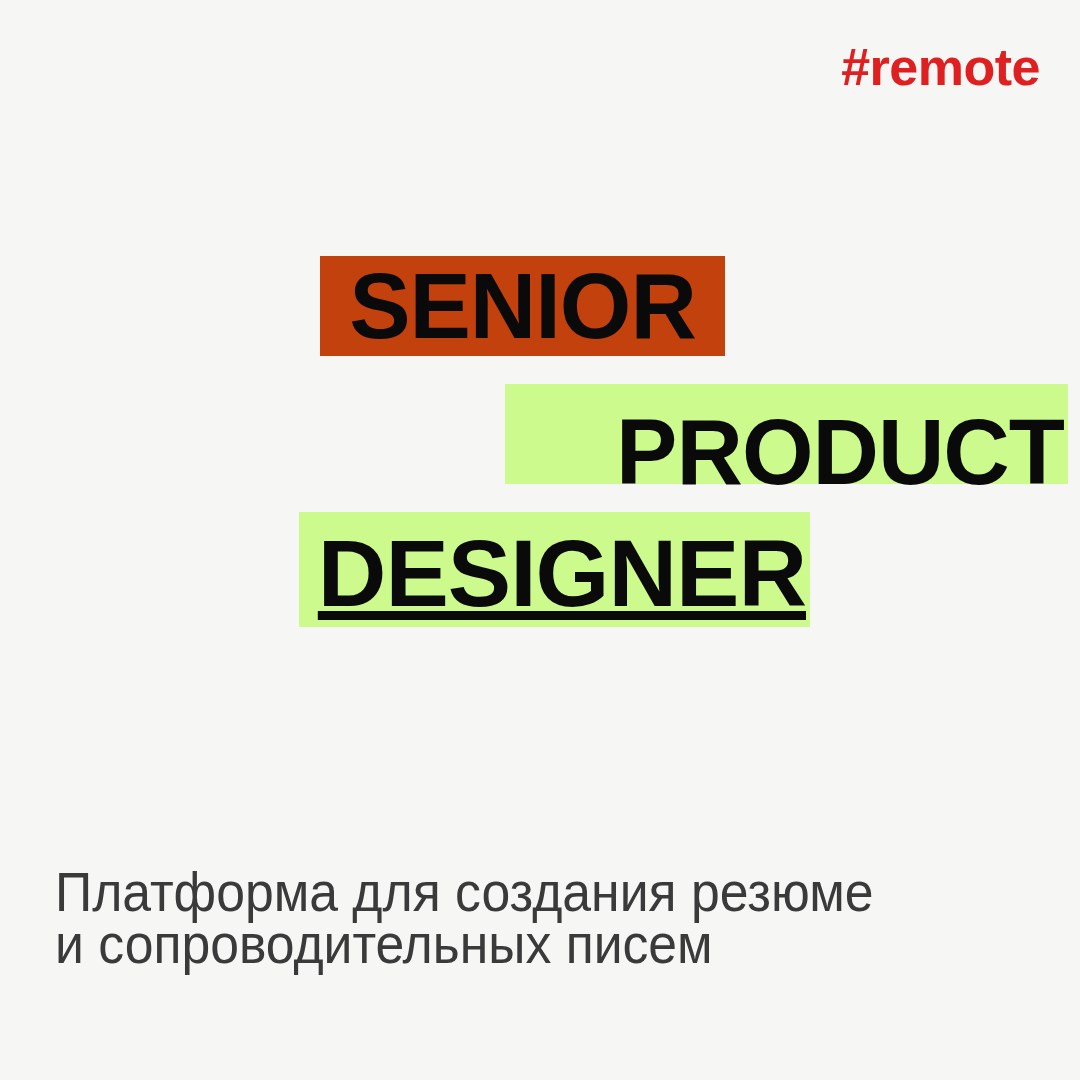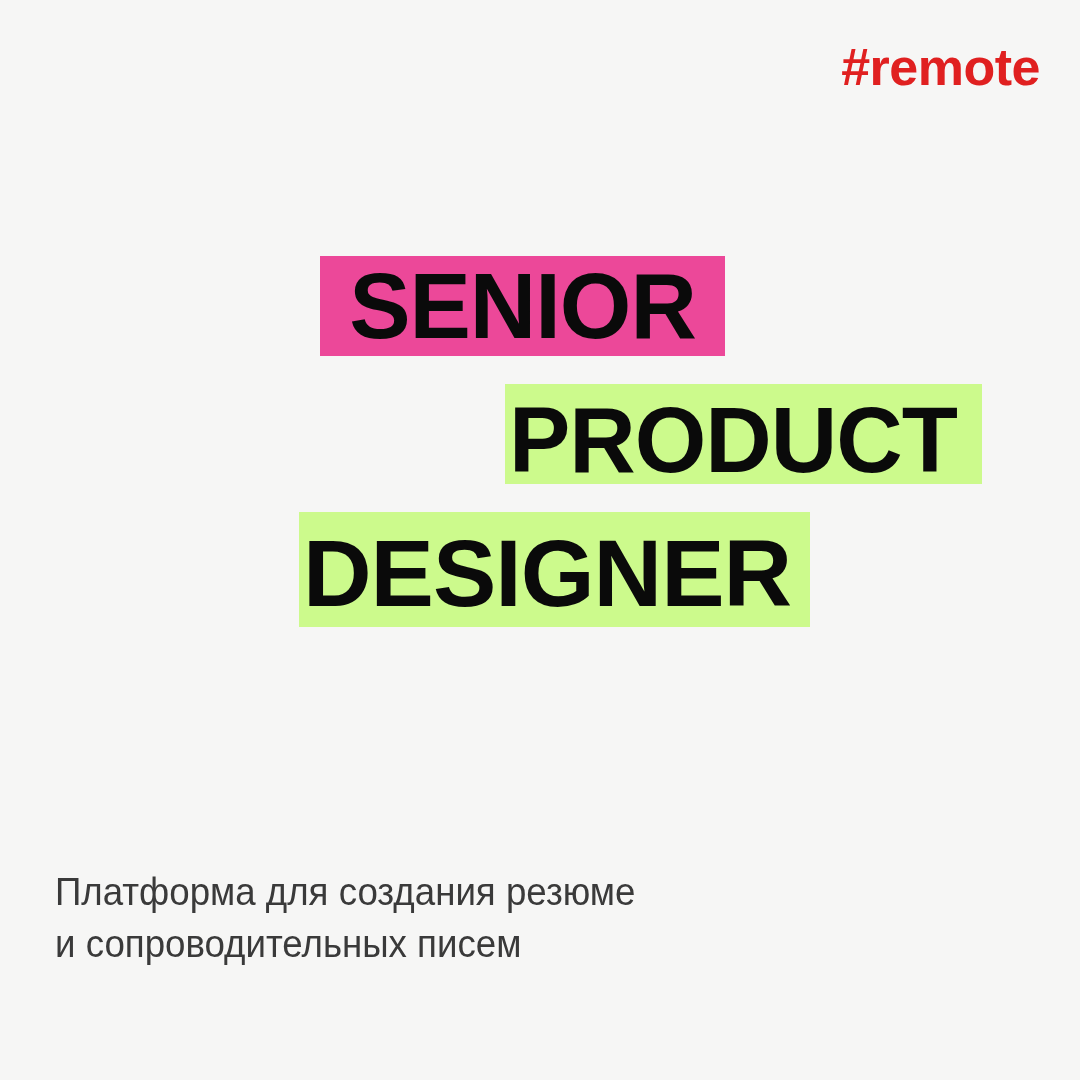--- a/index.html
+++ b/index.html
@@ -66,71 +66,72 @@
     background: #F5EC6B;
     font-size: 92px;
     line-height: 100px;
     text-align: center;
     padding: 0 4px;
   }
 
   .hl-product {
     left: 505px;
     top: 384px;
-    width: 477px;
+    width: 563px;
     height: 100px;
     background: #CCFA8C;
     font-size: 92px;
     line-height: 104px;
-    text-align: left;
-    padding: 4px 4px;
+    text-align: right;
+    padding: 16px 4px;
   }
 
   .hl-designer {
     left: 299px;
     top: 512px;
     width: 511px;
     height: 115px;
     background: #CCFA8C;
     font-size: 95px;
     line-height: 122px;
-    text-align: left;
+    text-align: right;
     padding: 0 4px;
+    text-decoration: underline;
   }
 
   
   .subtitle {
     position: absolute;
     left: 55px;
     top: 866px;
     width: 820px;
     color: #3A3A3A;
     font-family: "Liberation Sans Narrow", "Liberation Sans", sans-serif;
-    font-size: 39px;
+    font-size: 55px;
     line-height: 52px;
     font-weight: normal;
     letter-spacing: 0px;
   }
   .subtitle .sub-line {
     display: block;
     white-space: nowrap;
     transform: scaleX(0.94);
     transform-origin: left center;
   }
 </style>
 </head>
 <body>
 
 <div id="poster" style="background: rgb(246, 246, 245);">
 
   <div class="tag" style="color: rgb(224, 32, 32);">#remote</div>
 
   <div class="headline">
 
-    <div class="hl-line hl-senior" style="background: #ec4899; color: rgb(10, 10, 10);">SENIOR</div>
+    <div class="hl-line hl-senior" style="background: #c2410c; color: rgb(10, 10, 10);">SENIOR</div>
 
     <div class="hl-line hl-product" style="background: rgb(204, 250, 140); color: rgb(10, 10, 10);">PRODUCT</div>
 
     <div class="hl-line hl-designer" style="background: rgb(204, 250, 140); color: rgb(10, 10, 10);">DESIGNER</div>
 
   </div>
 
   <div class="subtitle" style="color: rgb(58, 58, 58);">
     <span class="sub-line">Платформа для создания резюме</span>
     <span class="sub-line">и сопроводительных писем</span>

